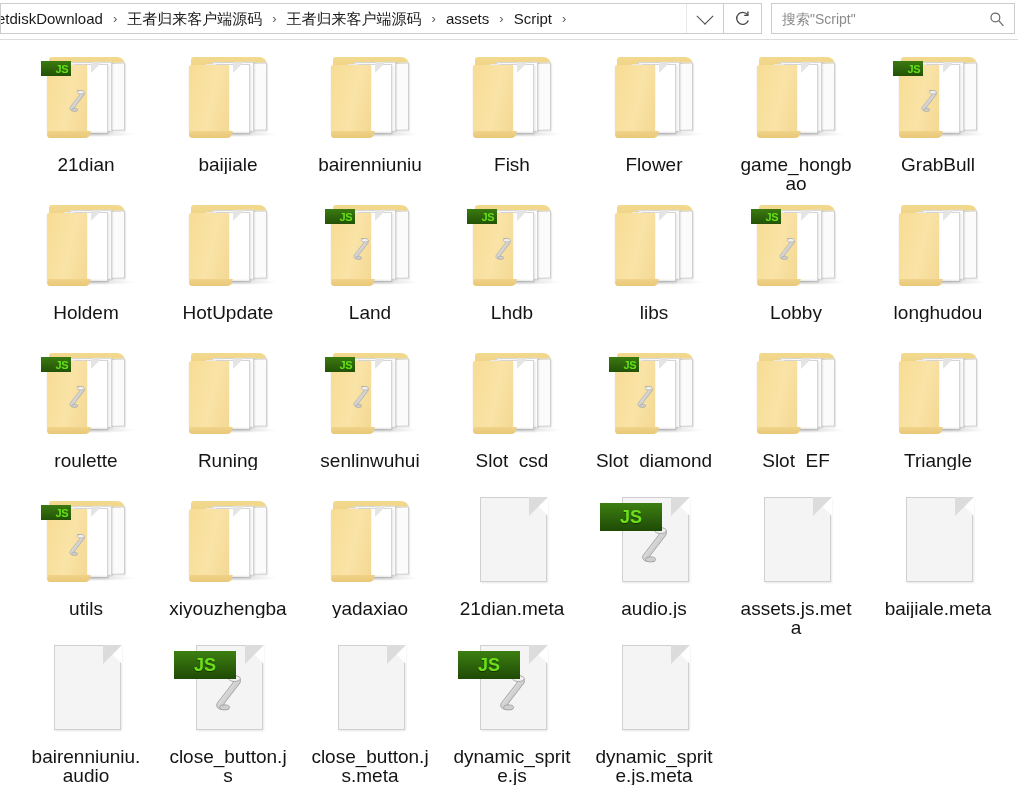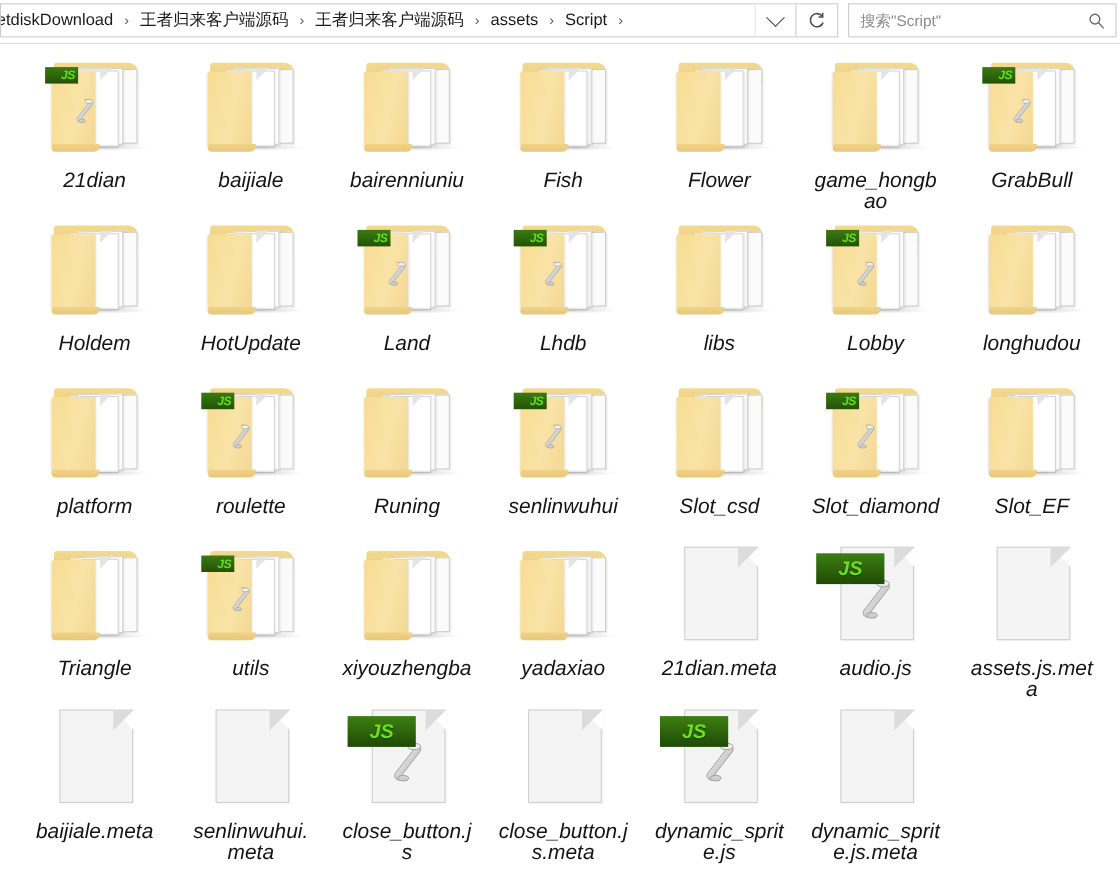--- a/index.html
+++ b/index.html
@@ -106,21 +106,20 @@
     grid-auto-rows: 148px;
     padding-left: 15px;
     padding-top: 11px;
   }
   .item {
     width: 142px; height: 148px;
     display: flex; flex-direction: column;
     align-items: center;
     cursor: default;
     box-sizing: border-box;
-    font-style: italic;
   }
   .icon-wrap {
     width: 110px; height: 104px;
     position: relative;
     display: block;
   }
   .label {
     margin-top: 1px;
     width: 118px;
     text-align: center;
@@ -582,35 +581,20 @@
       <div class="item">
         <div class="icon-wrap">
           <div class="folder">
             <div class="fold-shadow"></div>
             <div class="fold-back"></div>
             <div class="sheet3"></div>
             <div class="sheet2"></div>
             <div class="dogear s2"></div>
             <div class="sheet1"></div>
             <div class="dogear s1"></div>
-            <div class="fold-front"></div>
-          </div>
-        </div>
-        <div class="label">platform</div>
-      </div>
-      <div class="item">
-        <div class="icon-wrap">
-          <div class="folder">
-            <div class="fold-shadow"></div>
-            <div class="fold-back"></div>
-            <div class="sheet3"></div>
-            <div class="sheet2"></div>
-            <div class="dogear s2"></div>
-            <div class="sheet1"></div>
-            <div class="dogear s1"></div>
             <div class="mini-js-banner">
               <span>JS</span>
             </div>
             <div class="mini-scroll"><svg width="22" height="26" viewBox="0 0 40 44">
                 <defs>
                   <linearGradient id="g22" x1="0" y1="0" x2="1" y2="1">
                     <stop offset="0" stop-color="#ffffff"></stop>
                     <stop offset="0.45" stop-color="#d8d8d8"></stop>
                     <stop offset="1" stop-color="#a9a9a9"></stop>
                   </linearGradient>
@@ -860,21 +844,21 @@
         <div class="label">baijiale.meta</div>
       </div>
       <div class="item">
         <div class="icon-wrap">
           <div class="doc">
             <div class="doc-page"></div>
             <div class="doc-corner"></div>
             <div class="doc-corner-fold"></div>
           </div>
         </div>
-        <div class="label">senlinwuhui.meta</div>
+        <div class="label">bairenniuniu.audio</div>
       </div>
       <div class="item">
         <div class="icon-wrap">
           <div class="doc">
             <div class="doc-page"></div>
             <div class="doc-corner"></div>
             <div class="doc-corner-fold"></div>
             <div class="doc-scroll"><svg width="36" height="40" viewBox="0 0 40 44">
                 <defs>
                   <linearGradient id="g36" x1="0" y1="0" x2="1" y2="1">

